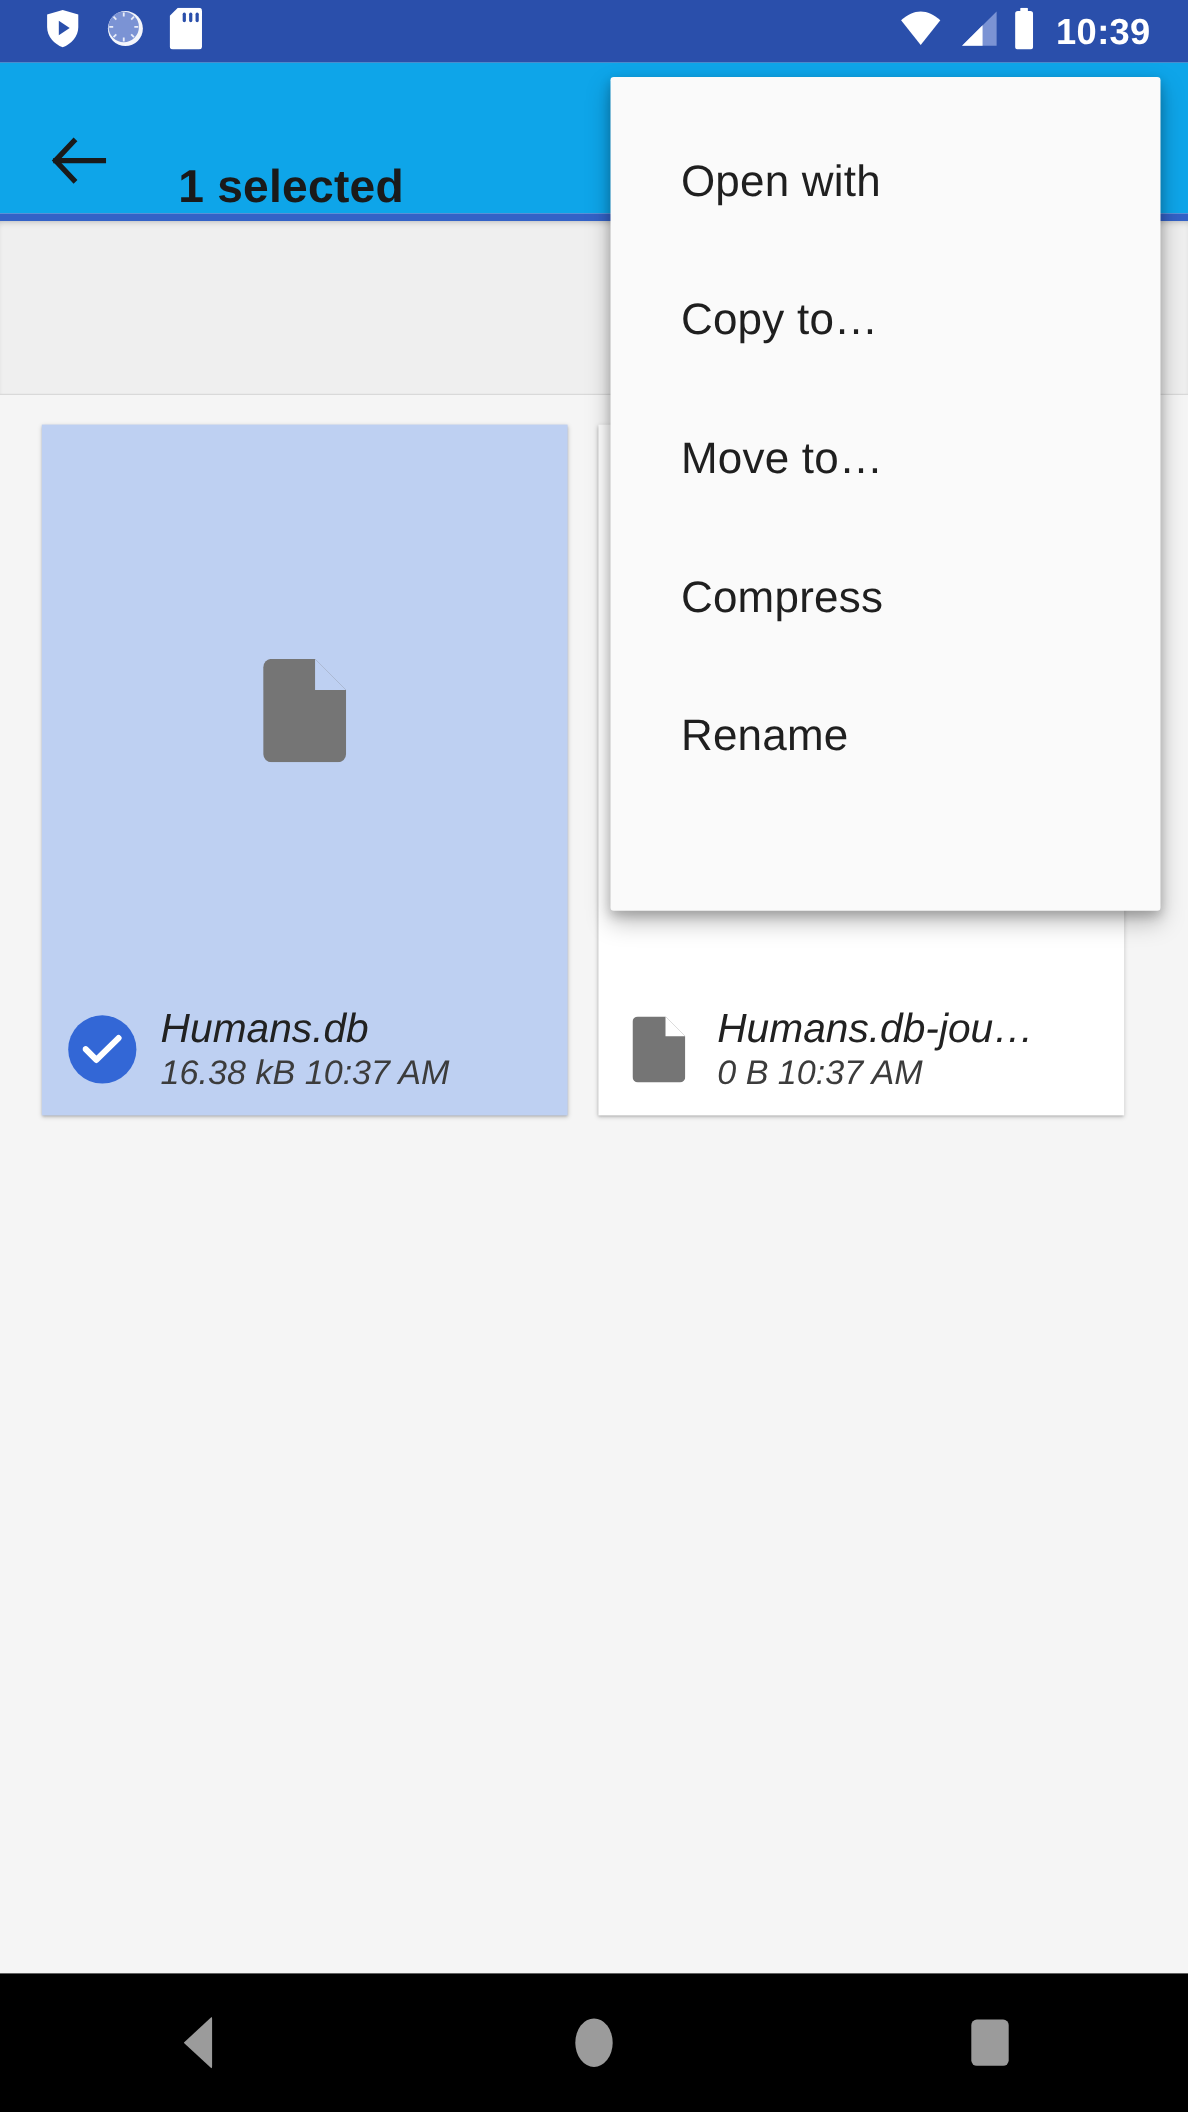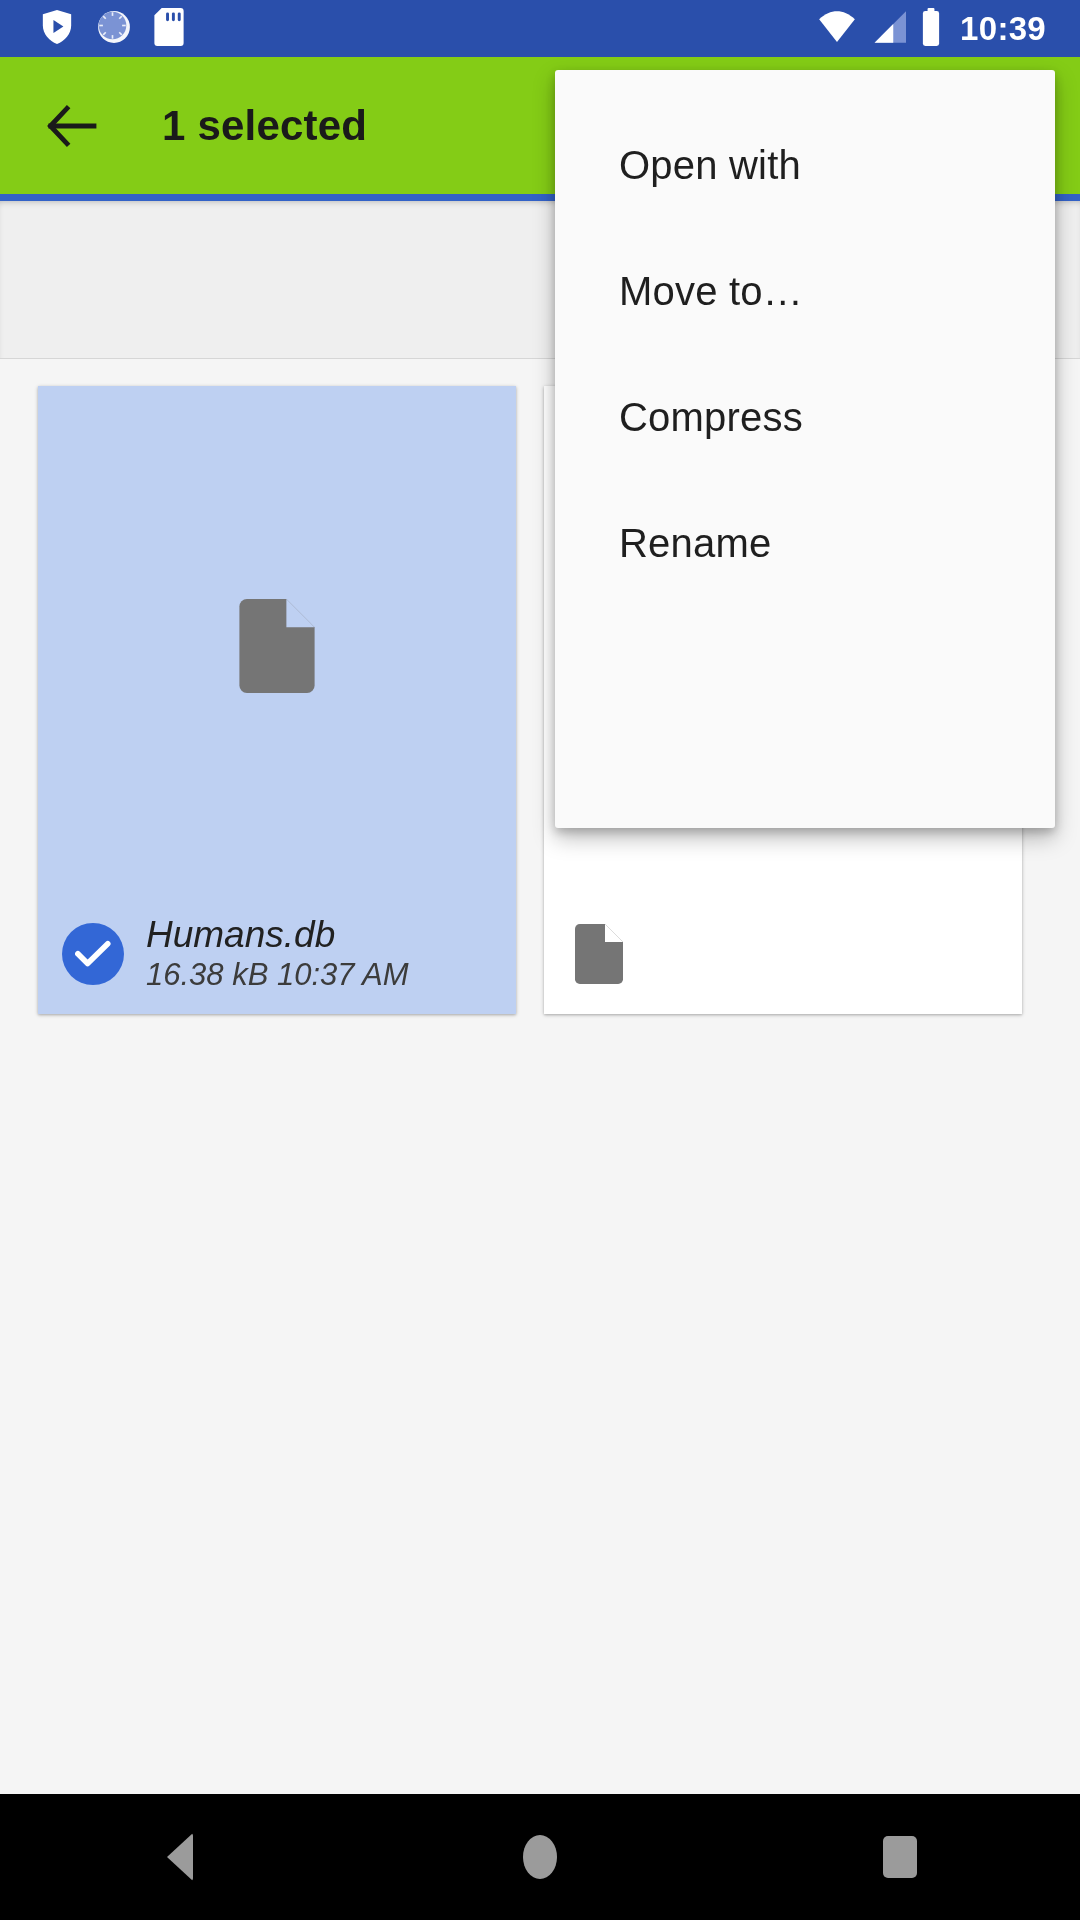--- a/index.html
+++ b/index.html
@@ -23,21 +23,21 @@
   }
   .sb-icon { display:block; }
   #clock-text {
     color:#ffffff; font-size:33px; font-weight:bold; letter-spacing:0.3px;
     line-height:1; margin-left:6px;
   }
 
   
   #app-bar {
     position:absolute; top:57px; left:0; width:1080px; height:137px;
-    background:#84cc16; display:flex; align-items:center;
+    background:#0ea5e9; display:flex; align-items:flex-end;
   }
   #back-button {
     width:96px; height:96px; margin-left:24px;
     display:flex; align-items:center; justify-content:center;
   }
   #app-bar-title {
     font-size:42px; font-weight:bold; color:#1a1a1a;
     margin-left:42px; letter-spacing:0.2px;
   }
   #appbar-underline {
@@ -223,26 +223,34 @@
 
     <div class="file-card">
       <div class="card-thumb"></div>
       <div class="card-footer">
         <span class="card-file-icon">
           <svg width="48" height="60" viewBox="0 0 20 25">
             <path d="M2 0 H12.5 L20 7.5 V23 A2 2 0 0 1 18 25 H2 A2 2 0 0 1 0 23 V2 A2 2 0 0 1 2 0 Z" fill="#757575"></path>
             <path d="M12.5 0 L20 7.5 H12.5 Z" fill="#ffffff"></path>
           </svg>
         </span>
+        <span class="card-meta">
+          <span class="file-name">Humans.db-jou…</span>
+          <span class="file-sub">
+            <span>0 B</span>
+            <span>10:37 AM</span>
+          </span>
+        </span>
       </div>
     </div>
   </div>
 
   <div id="popup-menu">
     <div class="menu-item">Open with</div>
+    <div class="menu-item">Copy to…</div>
     <div class="menu-item">Move to…</div>
     <div class="menu-item">Compress</div>
     <div class="menu-item">Rename</div>
   </div>
 
   <div id="nav-bar">
     <div class="nav-btn">
       <span class="nav-back"></span>
     </div>
     <div class="nav-btn">

